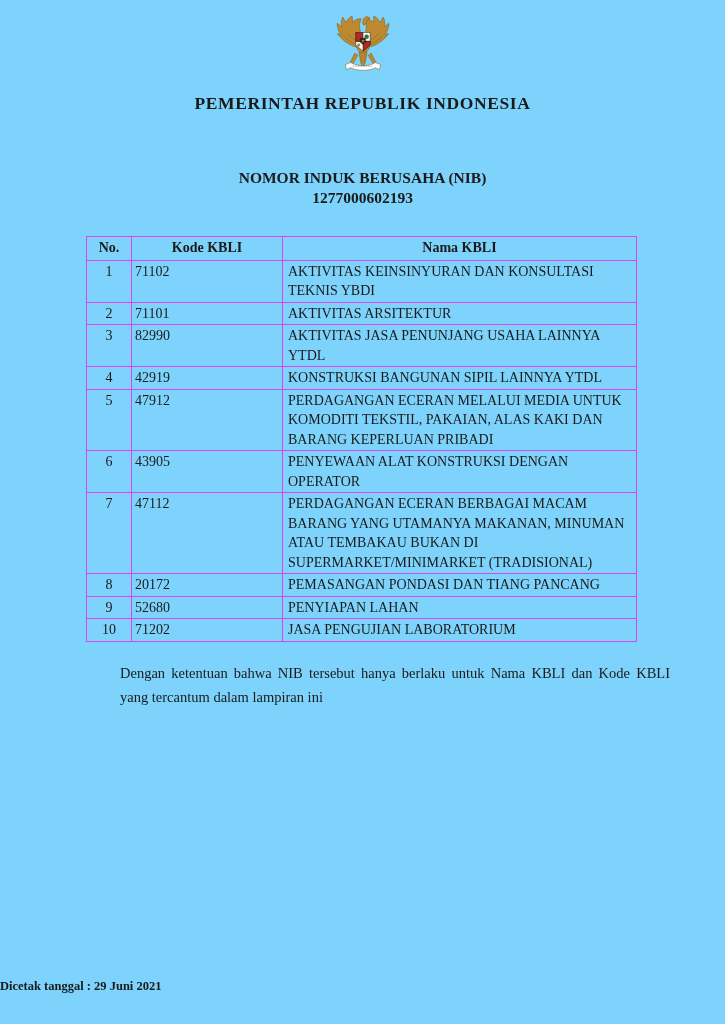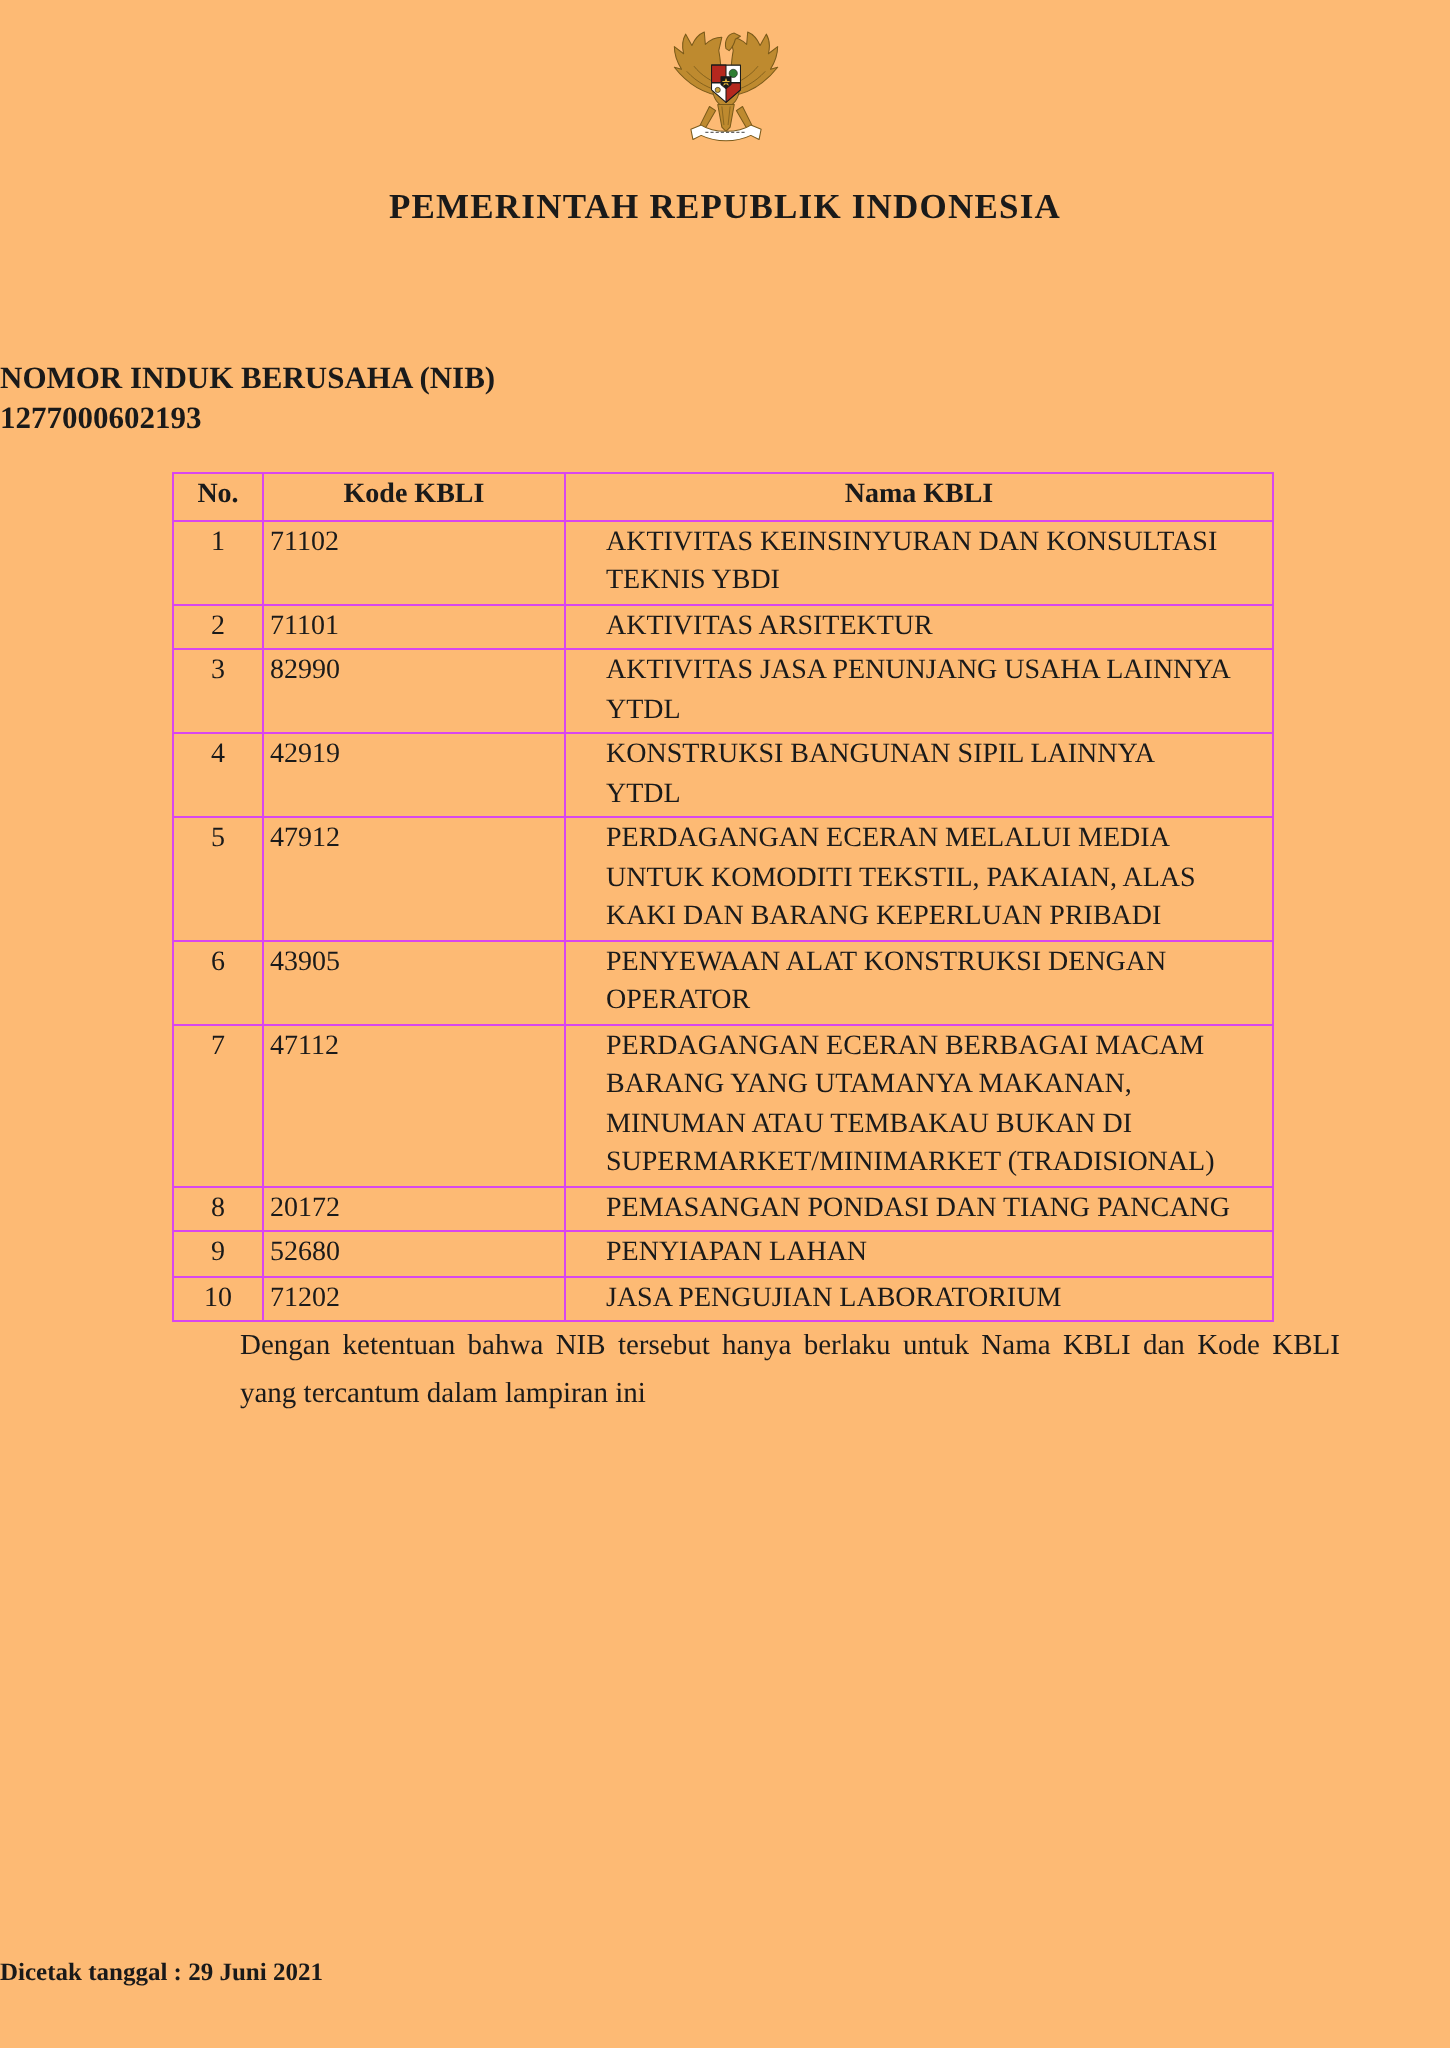--- a/index.html
+++ b/index.html
@@ -1,57 +1,58 @@
 <!DOCTYPE html>
 <html><head>
 <meta charset="utf-8">
 <style>
   * { margin:0; padding:0; box-sizing:border-box; }
   html,body { background:#e8e8e8; }
   .page {
     position:relative;
     width:725px; height:1024px;
     margin:0 auto;
-    background:#fdba74;
+    background:#7dd3fc;
     font-family:"Liberation Serif", "DejaVu Serif", serif;
     color:#1a1a1a;
     overflow:hidden;
   }
   .emblem-wrap {
     position:absolute; top:8px; left:0; width:100%;
     display:flex; justify-content:center;
   }
   .gov-title {
     position:absolute; top:93px; left:0; width:100%;
     text-align:center;
     font-size:17.5px; font-weight:bold; letter-spacing:0.6px;
   }
   .doc-heading {
-    position:absolute; top:180px; left:0; width:100%;
+    position:absolute; top:168px; left:0; width:100%;
+    text-align:center;
     font-size:15.5px; font-weight:bold;
     line-height:20px;
   }
   .kbli-table {
     position:absolute; top:236px; left:86px;
     width:551px;
     border-collapse:collapse;
     font-size:14px;
   }
   .kbli-table th, .kbli-table td {
     border:1px solid #d946ef;
     vertical-align:top;
     line-height:19.5px;
   }
   .kbli-table th {
     font-weight:bold; text-align:center;
     padding:1px 4px 2px 4px;
   }
   .col-no   { width:45px;  text-align:center; padding:1px 3px; }
   .col-kode { width:151px; text-align:left; padding:1px 3px; }
-  .col-nama { text-align:left; padding:1px 20px; }
+  .col-nama { text-align:left; padding:1px 5px; }
   .note {
     position:absolute; top:661px; left:87px; width:550px;
     font-size:14.5px; line-height:24px;
     text-align:justify;
     margin-left:33px;
   }
   .printed {
     position:absolute; bottom:30px; left:0; width:100%;
     text-align:left;
     font-size:12.5px; font-weight:bold;

